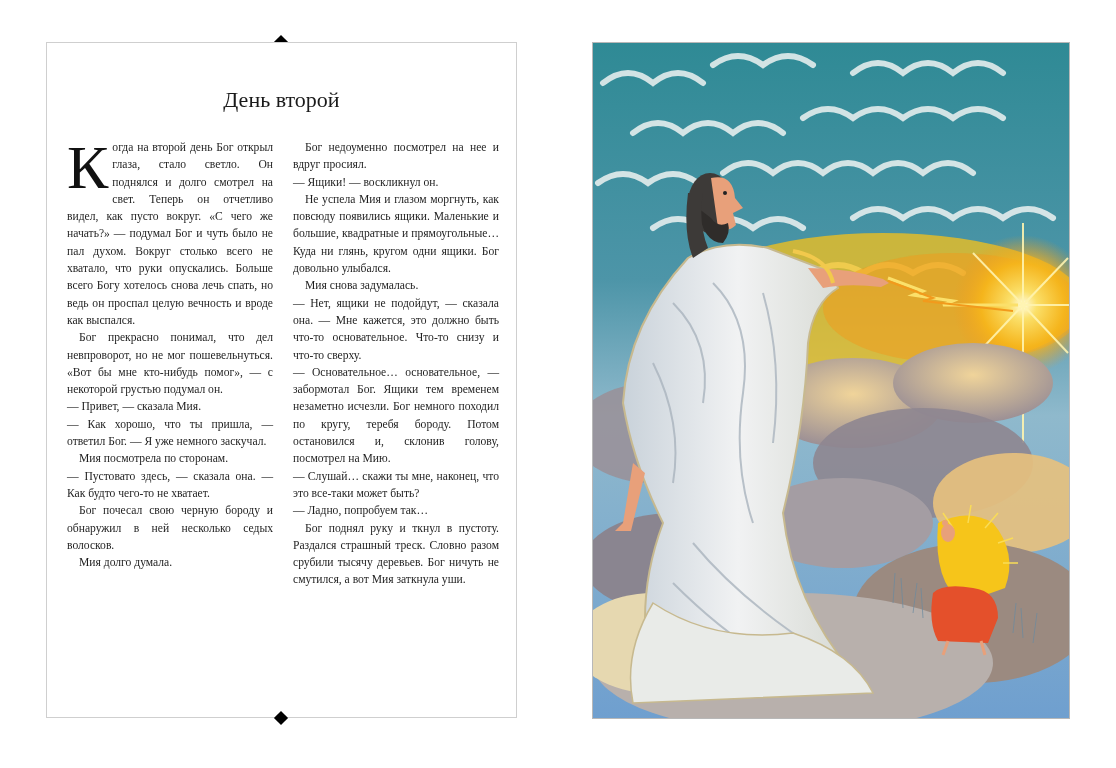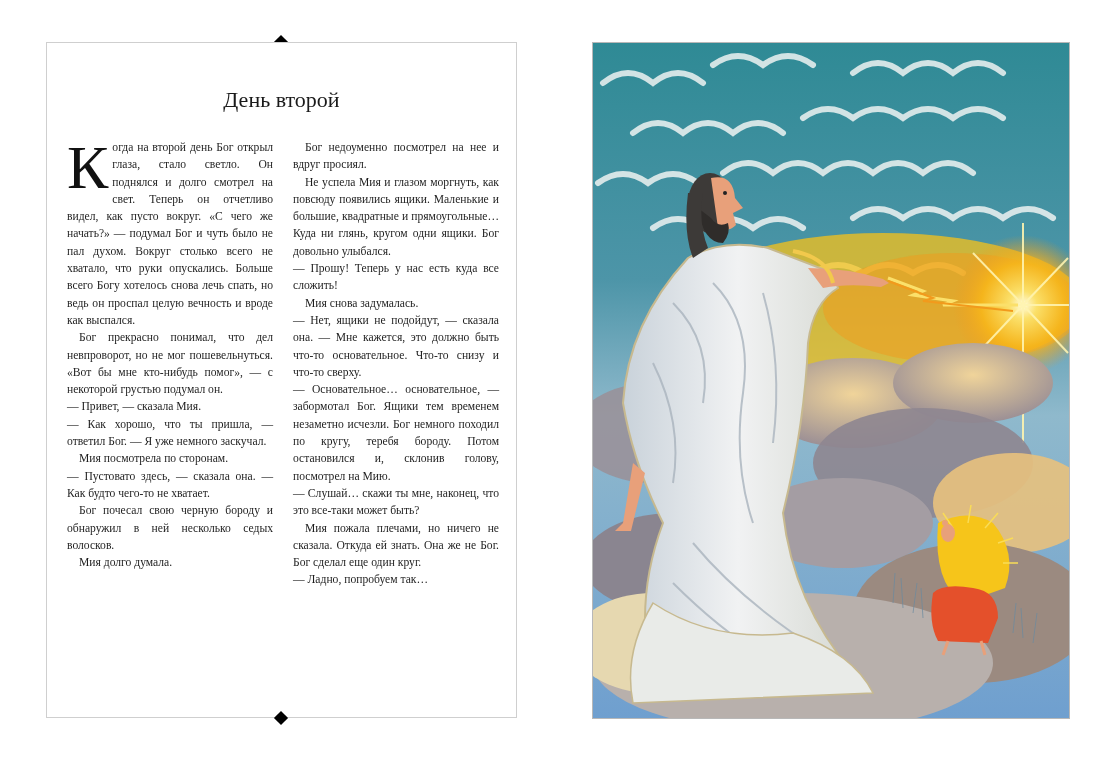--- a/index.html
+++ b/index.html
@@ -105,28 +105,28 @@
       <p>Бог прекрасно понимал, что дел невпроворот, но не мог пошевельнуться. «Вот бы мне кто-нибудь помог», — с некоторой грустью подумал он.</p>
       <p class="dialogue">— Привет, — сказала Мия.</p>
       <p class="dialogue">— Как хорошо, что ты пришла, — ответил Бог. — Я уже немного заскучал.</p>
       <p>Мия посмотрела по сторонам.</p>
       <p class="dialogue">— Пустовато здесь, — сказала она. — Как будто чего-то не хватает.</p>
       <p>Бог почесал свою черную бороду и обнаружил в ней несколько седых волосков.</p>
       <p>Мия долго думала.</p>
     </div>
     <div class="col">
       <p>Бог недоуменно посмотрел на нее и вдруг просиял.</p>
+      <p class="dialogue">— Ящики! — воскликнул он.</p>
       <p>Не успела Мия и глазом моргнуть, как повсюду появились ящики. Маленькие и большие, квадратные и прямоугольные… Куда ни глянь, кругом одни ящики. Бог довольно улыбался.</p>
-      <p class="dialogue">— Прошу! Теперь у нас есть куда все сложить!</p>
       <p>Мия снова задумалась.</p>
       <p class="dialogue">— Нет, ящики не подойдут, — сказала она. — Мне кажется, это должно быть что-то основательное. Что-то снизу и что-то сверху.</p>
       <p class="dialogue">— Основательное… основательное, — забормотал Бог. Ящики тем временем незаметно исчезли. Бог немного походил по кругу, теребя бороду. Потом остановился и, склонив голову, посмотрел на Мию.</p>
       <p class="dialogue">— Слушай… скажи ты мне, наконец, что это все-таки может быть?</p>
-      <p>Мия пожала плечами, но ничего не сказала. Откуда ей знать. Она же не Бог. Бог сделал еще один круг.</p>
       <p class="dialogue">— Ладно, попробуем так…</p>
+      <p>Бог поднял руку и ткнул в пустоту. Раздался страшный треск. Словно разом срубили тысячу деревьев. Бог ничуть не смутился, а вот Мия заткнула уши.</p>
     </div>
   </div>
 </div>
 
 <div class="diamond bottom"></div>
 
 <div class="illustration">
   <svg width="478" height="677" viewBox="0 0 478 677" xmlns="http://www.w3.org/2000/svg">
     <defs>
       <linearGradient id="skyGrad" x1="0" y1="0" x2="0" y2="1">

